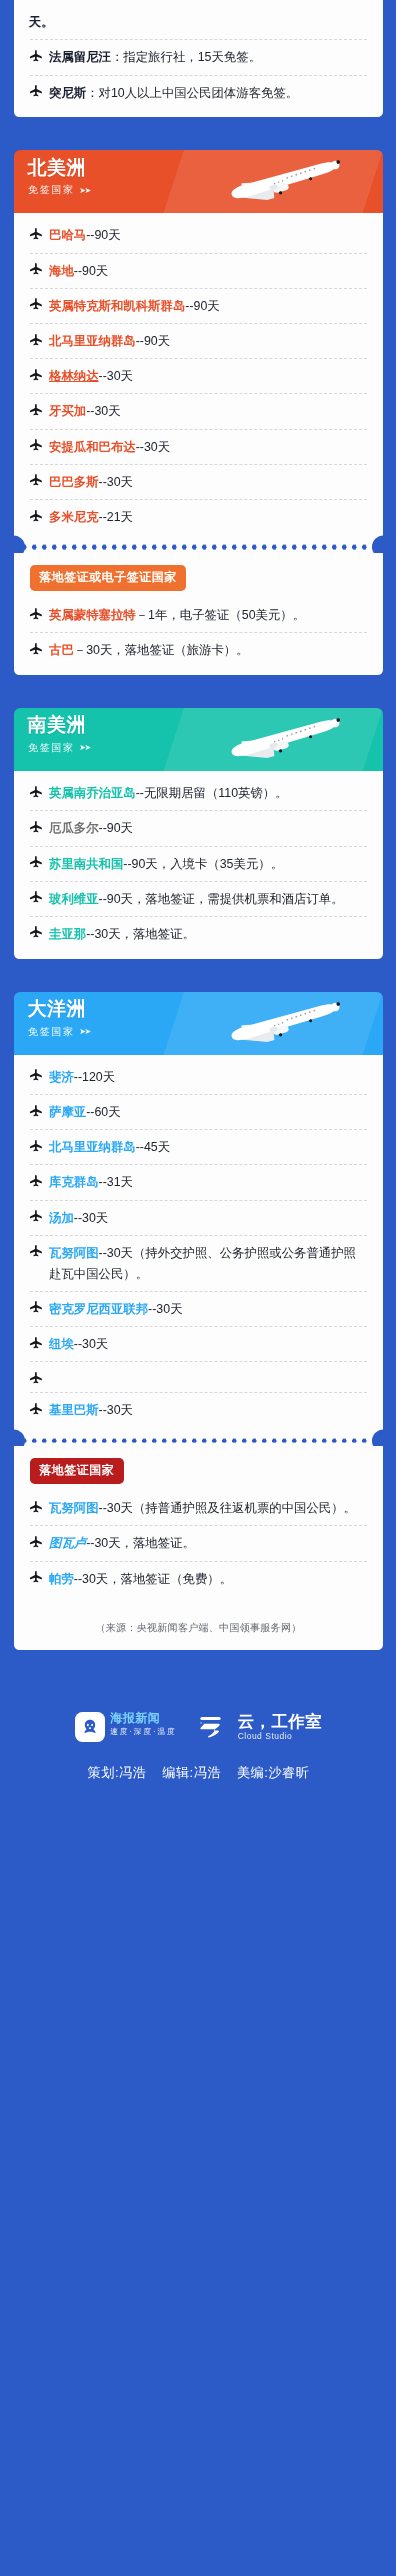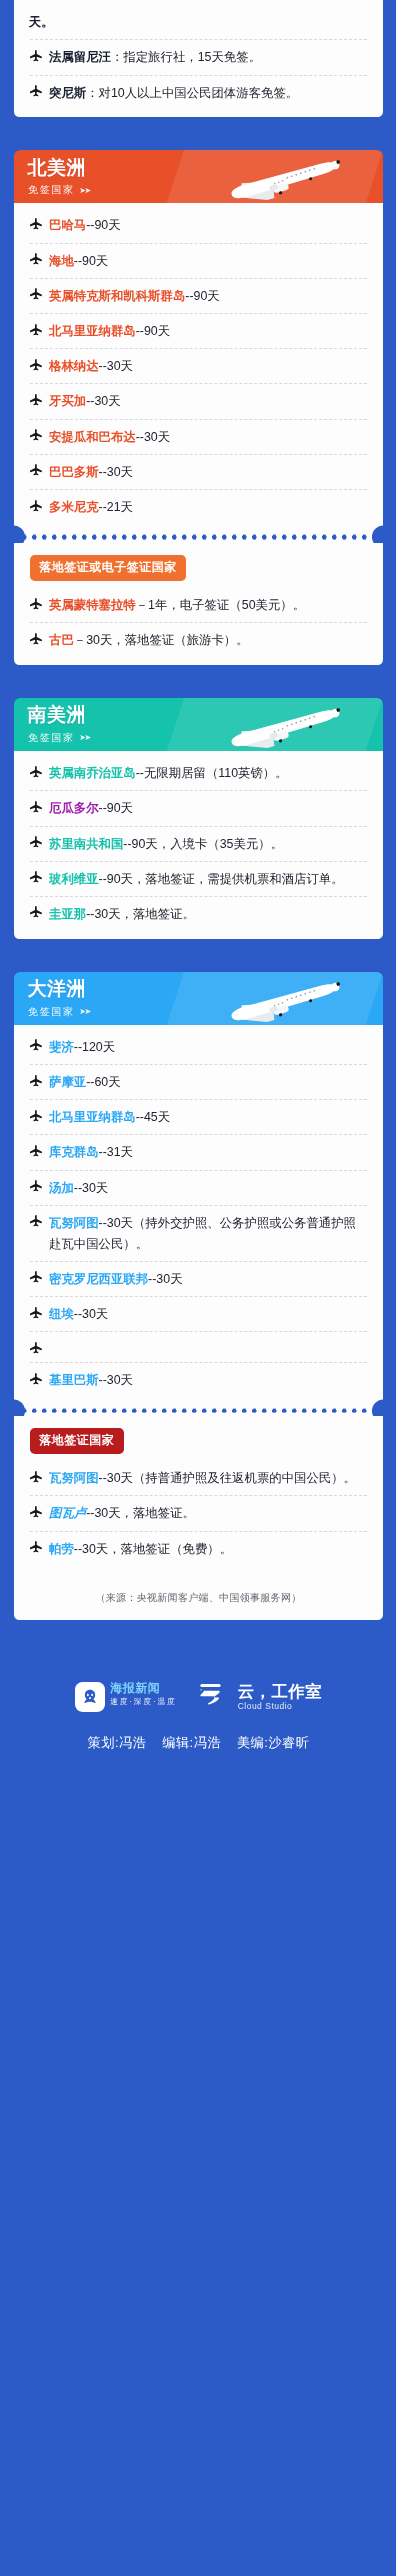--- a/index.html
+++ b/index.html
@@ -16,21 +16,21 @@
   .card {
     margin: 0 13.8px;
     background: #FDFDFD;
     position: relative;
   }
   .card.rounded-bottom { border-radius: 0 0 5.3px 5.3px; }
 
   
   .banner {
     margin: 0 13.8px;
-    height: 53px;
+    height: 63px;
     border-radius: 6.3px 6.3px 0 0;
     position: relative;
     overflow: hidden;
     padding-left: 17px;
   }
   .banner .shade {
     position: absolute; top: 0; right: 0; bottom: 0; left: 46%;
     background: rgba(255,255,255,0.10);
     transform: skewX(-18deg);
     transform-origin: top left;
@@ -166,21 +166,21 @@
     border-radius: 7.4px;
     display: flex; align-items:center; justify-content:center;
   }
   .brand-a-txt { text-align: left; }
   .brand-a-title {
     color: #7dd3fc; font-size: 12px; font-weight: bold; letter-spacing: 0.5px; line-height: 1.05;
   }
   .brand-a-sub {
     color: rgba(255,255,255,0.92); font-size: 7.7px; letter-spacing: 1.9px; margin-top: 2.1px;
   }
-  .brand-b { display: flex; align-items: flex-start; gap: 12px; }
+  .brand-b { display: flex; align-items: flex-end; gap: 12px; }
   .cloud-glyph { width: 31px; height: 26.4px; }
   .brand-b-txt { text-align: left; }
   .brand-b-title { color: #FFFFFF; font-size: 16.4px; font-weight: bold; letter-spacing: 0.5px; line-height:1.1;}
   .brand-b-sub { color: rgba(255,255,255,0.88); font-size: 8.5px; letter-spacing: 0.5px; margin-top: 1.1px; }
   .credits {
     margin-top: 22px;
     color: #FFFFFF;
     font-size: 13.2px;
     letter-spacing: 0.5px;
   }
@@ -314,21 +314,21 @@
             </div>
           </div>
           <div class="divider"></div>
           <div class="row">
             <div class="row-inner">
               <span class="plane-ico">
                 <svg viewBox="0 0 24 24" fill="currentColor">
                   <path d="M12 1.6c-.95 0-1.5 1.15-1.5 2.6v4.3L2.2 13.2c-.3.18-.5.52-.5.9v1.5c0 .33.3.56.6.47l8.2-2.5v4.1l-2.3 1.6c-.2.14-.32.38-.32.63v1.1c0 .3.27.5.55.42L12 20.5l3.57.92c.28.08.55-.12.55-.42v-1.1c0-.25-.12-.49-.32-.63l-2.3-1.6v-4.1l8.2 2.5c.3.09.6-.14.6-.47v-1.5c0-.38-.2-.72-.5-.9L13.5 8.5V4.2c0-1.45-.55-2.6-1.5-2.6z"></path>
                 </svg>
               </span>
-              <span class="row-text"><span class="country" style="color: rgb(232, 80, 42);">格林纳达</span><span class="normal">--30天</span></span>
+              <span class="row-text"><span class="country" style="color: rgb(232, 80, 42); text-decoration: underline;">格林纳达</span><span class="normal">--30天</span></span>
             </div>
           </div>
           <div class="divider"></div>
           <div class="row">
             <div class="row-inner">
               <span class="plane-ico">
                 <svg viewBox="0 0 24 24" fill="currentColor">
                   <path d="M12 1.6c-.95 0-1.5 1.15-1.5 2.6v4.3L2.2 13.2c-.3.18-.5.52-.5.9v1.5c0 .33.3.56.6.47l8.2-2.5v4.1l-2.3 1.6c-.2.14-.32.38-.32.63v1.1c0 .3.27.5.55.42L12 20.5l3.57.92c.28.08.55-.12.55-.42v-1.1c0-.25-.12-.49-.32-.63l-2.3-1.6v-4.1l8.2 2.5c.3.09.6-.14.6-.47v-1.5c0-.38-.2-.72-.5-.9L13.5 8.5V4.2c0-1.45-.55-2.6-1.5-2.6z"></path>
                 </svg>
               </span>
@@ -448,21 +448,21 @@
             </div>
           </div>
           <div class="divider"></div>
           <div class="row">
             <div class="row-inner">
               <span class="plane-ico">
                 <svg viewBox="0 0 24 24" fill="currentColor">
                   <path d="M12 1.6c-.95 0-1.5 1.15-1.5 2.6v4.3L2.2 13.2c-.3.18-.5.52-.5.9v1.5c0 .33.3.56.6.47l8.2-2.5v4.1l-2.3 1.6c-.2.14-.32.38-.32.63v1.1c0 .3.27.5.55.42L12 20.5l3.57.92c.28.08.55-.12.55-.42v-1.1c0-.25-.12-.49-.32-.63l-2.3-1.6v-4.1l8.2 2.5c.3.09.6-.14.6-.47v-1.5c0-.38-.2-.72-.5-.9L13.5 8.5V4.2c0-1.45-.55-2.6-1.5-2.6z"></path>
                 </svg>
               </span>
-              <span class="row-text"><span class="country" style="color: #a21caf;">厄瓜多尔</span><span class="normal">--90天</span></span>
+              <span class="row-text"><span class="country" style="color: #737373;">厄瓜多尔</span><span class="normal">--90天</span></span>
             </div>
           </div>
           <div class="divider"></div>
           <div class="row">
             <div class="row-inner">
               <span class="plane-ico">
                 <svg viewBox="0 0 24 24" fill="currentColor">
                   <path d="M12 1.6c-.95 0-1.5 1.15-1.5 2.6v4.3L2.2 13.2c-.3.18-.5.52-.5.9v1.5c0 .33.3.56.6.47l8.2-2.5v4.1l-2.3 1.6c-.2.14-.32.38-.32.63v1.1c0 .3.27.5.55.42L12 20.5l3.57.92c.28.08.55-.12.55-.42v-1.1c0-.25-.12-.49-.32-.63l-2.3-1.6v-4.1l8.2 2.5c.3.09.6-.14.6-.47v-1.5c0-.38-.2-.72-.5-.9L13.5 8.5V4.2c0-1.45-.55-2.6-1.5-2.6z"></path>
                 </svg>
               </span>

